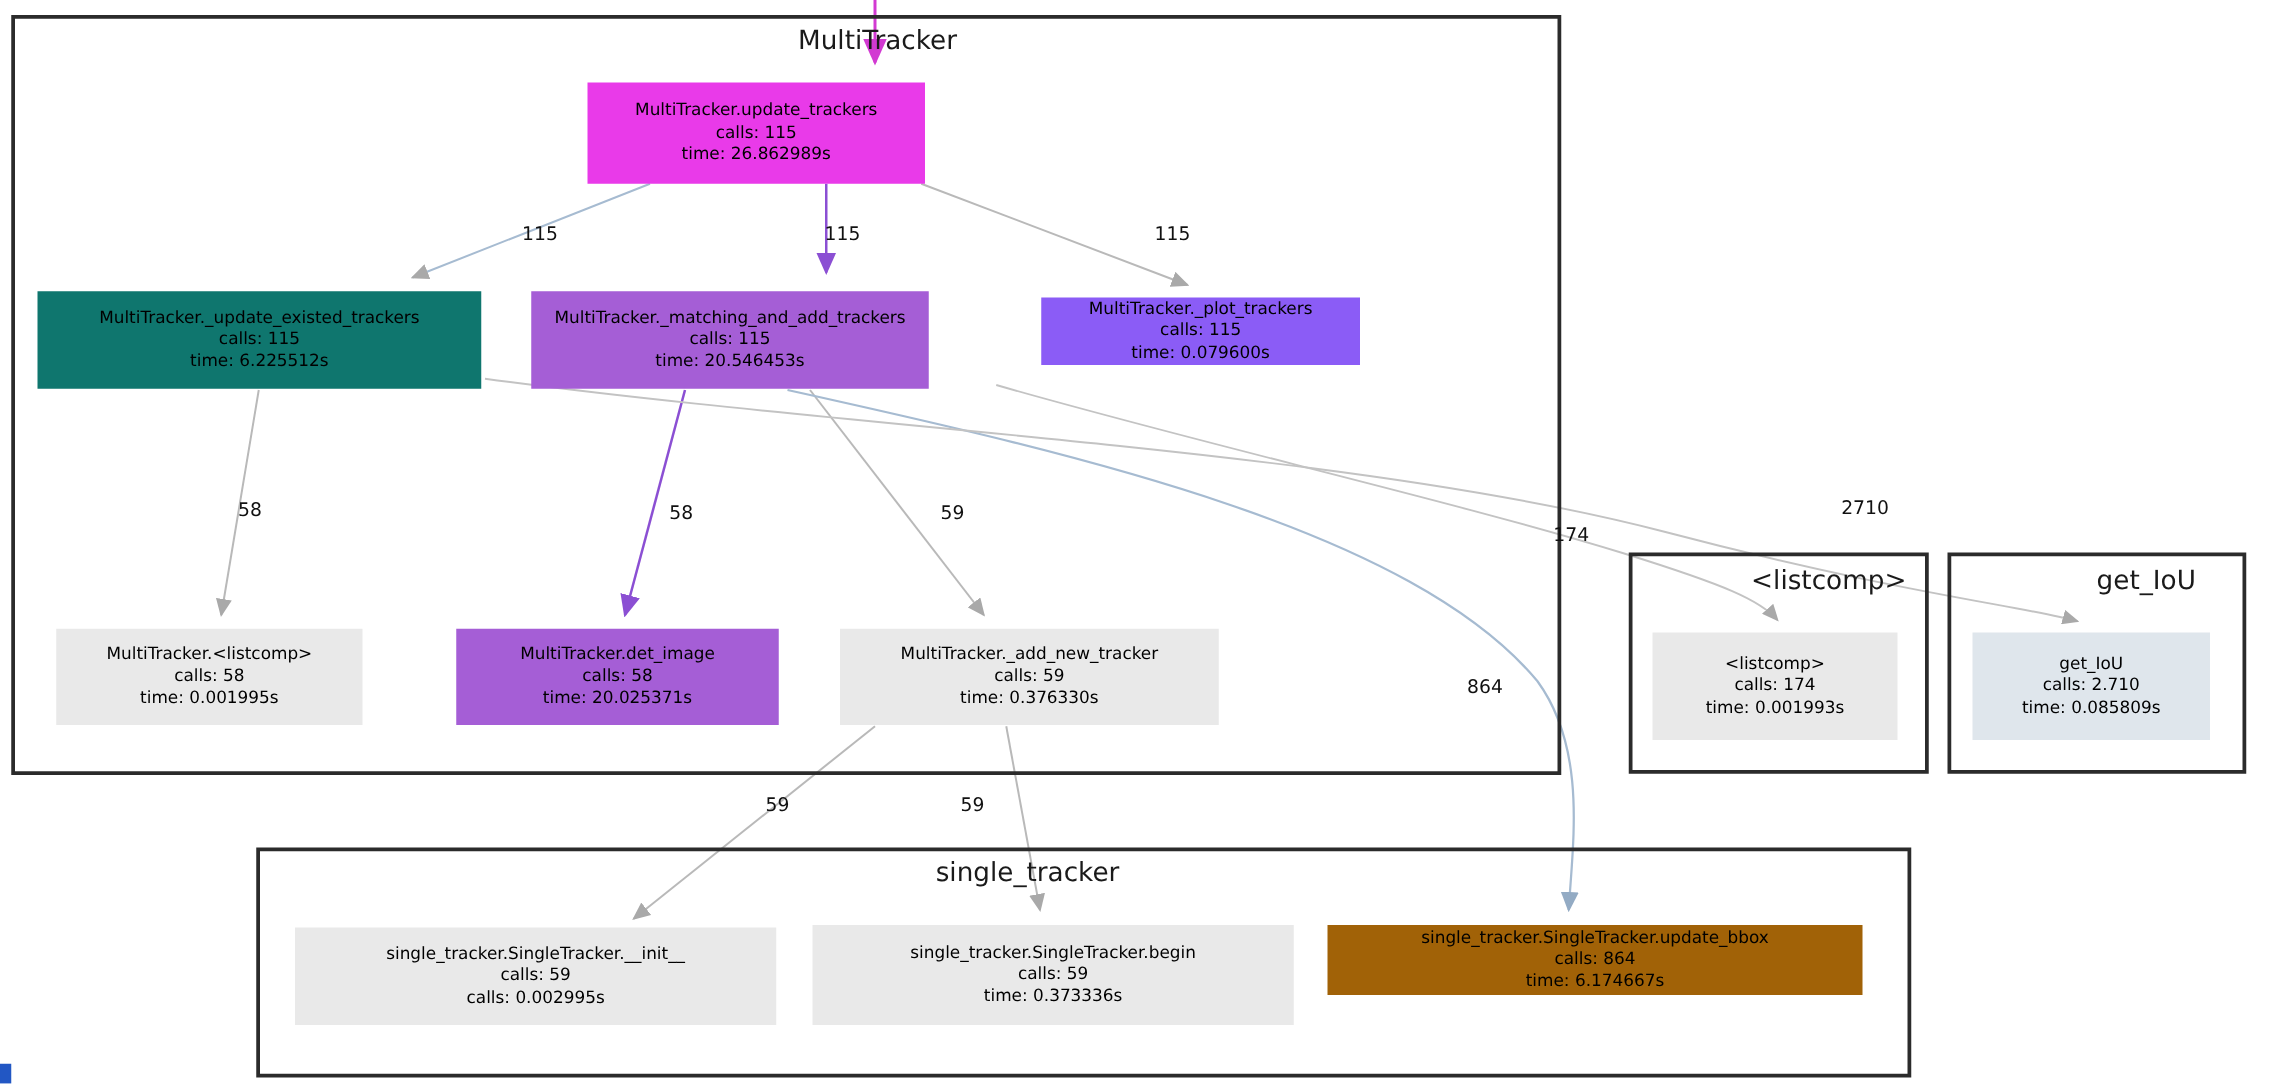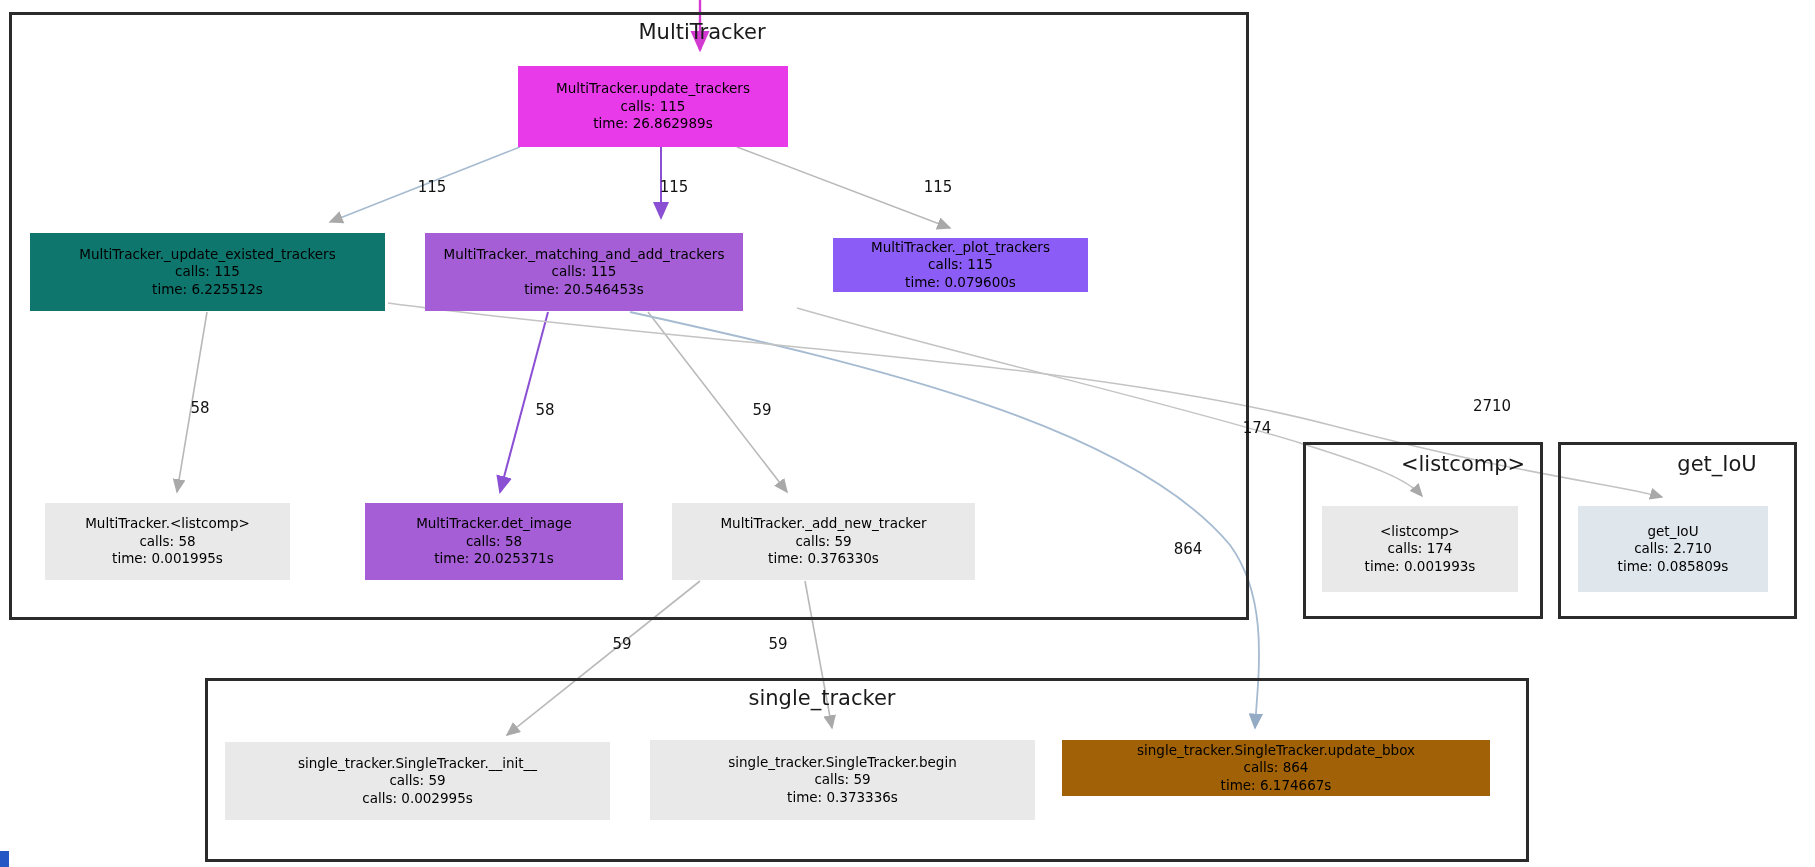--- a/index.html
+++ b/index.html
@@ -54,21 +54,21 @@
 
   <div class="cluster" style="left:1303px;top:442px;width:234px;height:171px;"></div>
   <div class="cluster-title" style="left:1421px;top:452px;">&lt;listcomp&gt;</div>
 
   <div class="cluster" style="left:1558px;top:442px;width:233px;height:171px;"></div>
   <div class="cluster-title" style="left:1675px;top:452px;">get_IoU</div>
 
   <div class="cluster" style="left:205px;top:678px;width:1318px;height:178px;"></div>
   <div class="cluster-title" style="left:780px;top:686px;">single_tracker</div>
 
-  <div class="node" style="left:470px;top:66px;width:270px;height:81px;background:#e93ae9;margin-left:48px;">
+  <div class="node" style="left:470px;top:66px;width:270px;height:81px;background:#e93ae9;">
     <span class="nm">MultiTracker.update_trackers</span>
     <span>calls: 115</span>
     <span>time: 26.862989s</span>
   </div>
 
   <div class="node" style="left:30px;top:233px;width:355px;height:78px;background:#0f766e;">
     <span class="nm">MultiTracker._update_existed_trackers</span>
     <span>calls: 115</span>
     <span>time: 6.225512s</span>
   </div>
@@ -108,21 +108,21 @@
     <span>calls: 174</span>
     <span>time: 0.001993s</span>
   </div>
 
   <div class="node" style="left:1578px;top:506px;width:190px;height:86px;background:#dfe6ec;">
     <span class="nm">get_IoU</span>
     <span>calls: 2.710</span>
     <span>time: 0.085809s</span>
   </div>
 
-  <div class="node" style="left:225px;top:742px;width:385px;height:78px;background:#e9e9e9;">
+  <div class="node" style="left:236px;top:742px;width:385px;height:78px;background:#e9e9e9;">
     <span class="nm">single_tracker.SingleTracker.__init__</span>
     <span>calls: 59</span>
     <span>calls: 0.002995s</span>
   </div>
 
   <div class="node" style="left:650px;top:740px;width:385px;height:80px;background:#e9e9e9;">
     <span class="nm">single_tracker.SingleTracker.begin</span>
     <span>calls: 59</span>
     <span>time: 0.373336s</span>
   </div>

